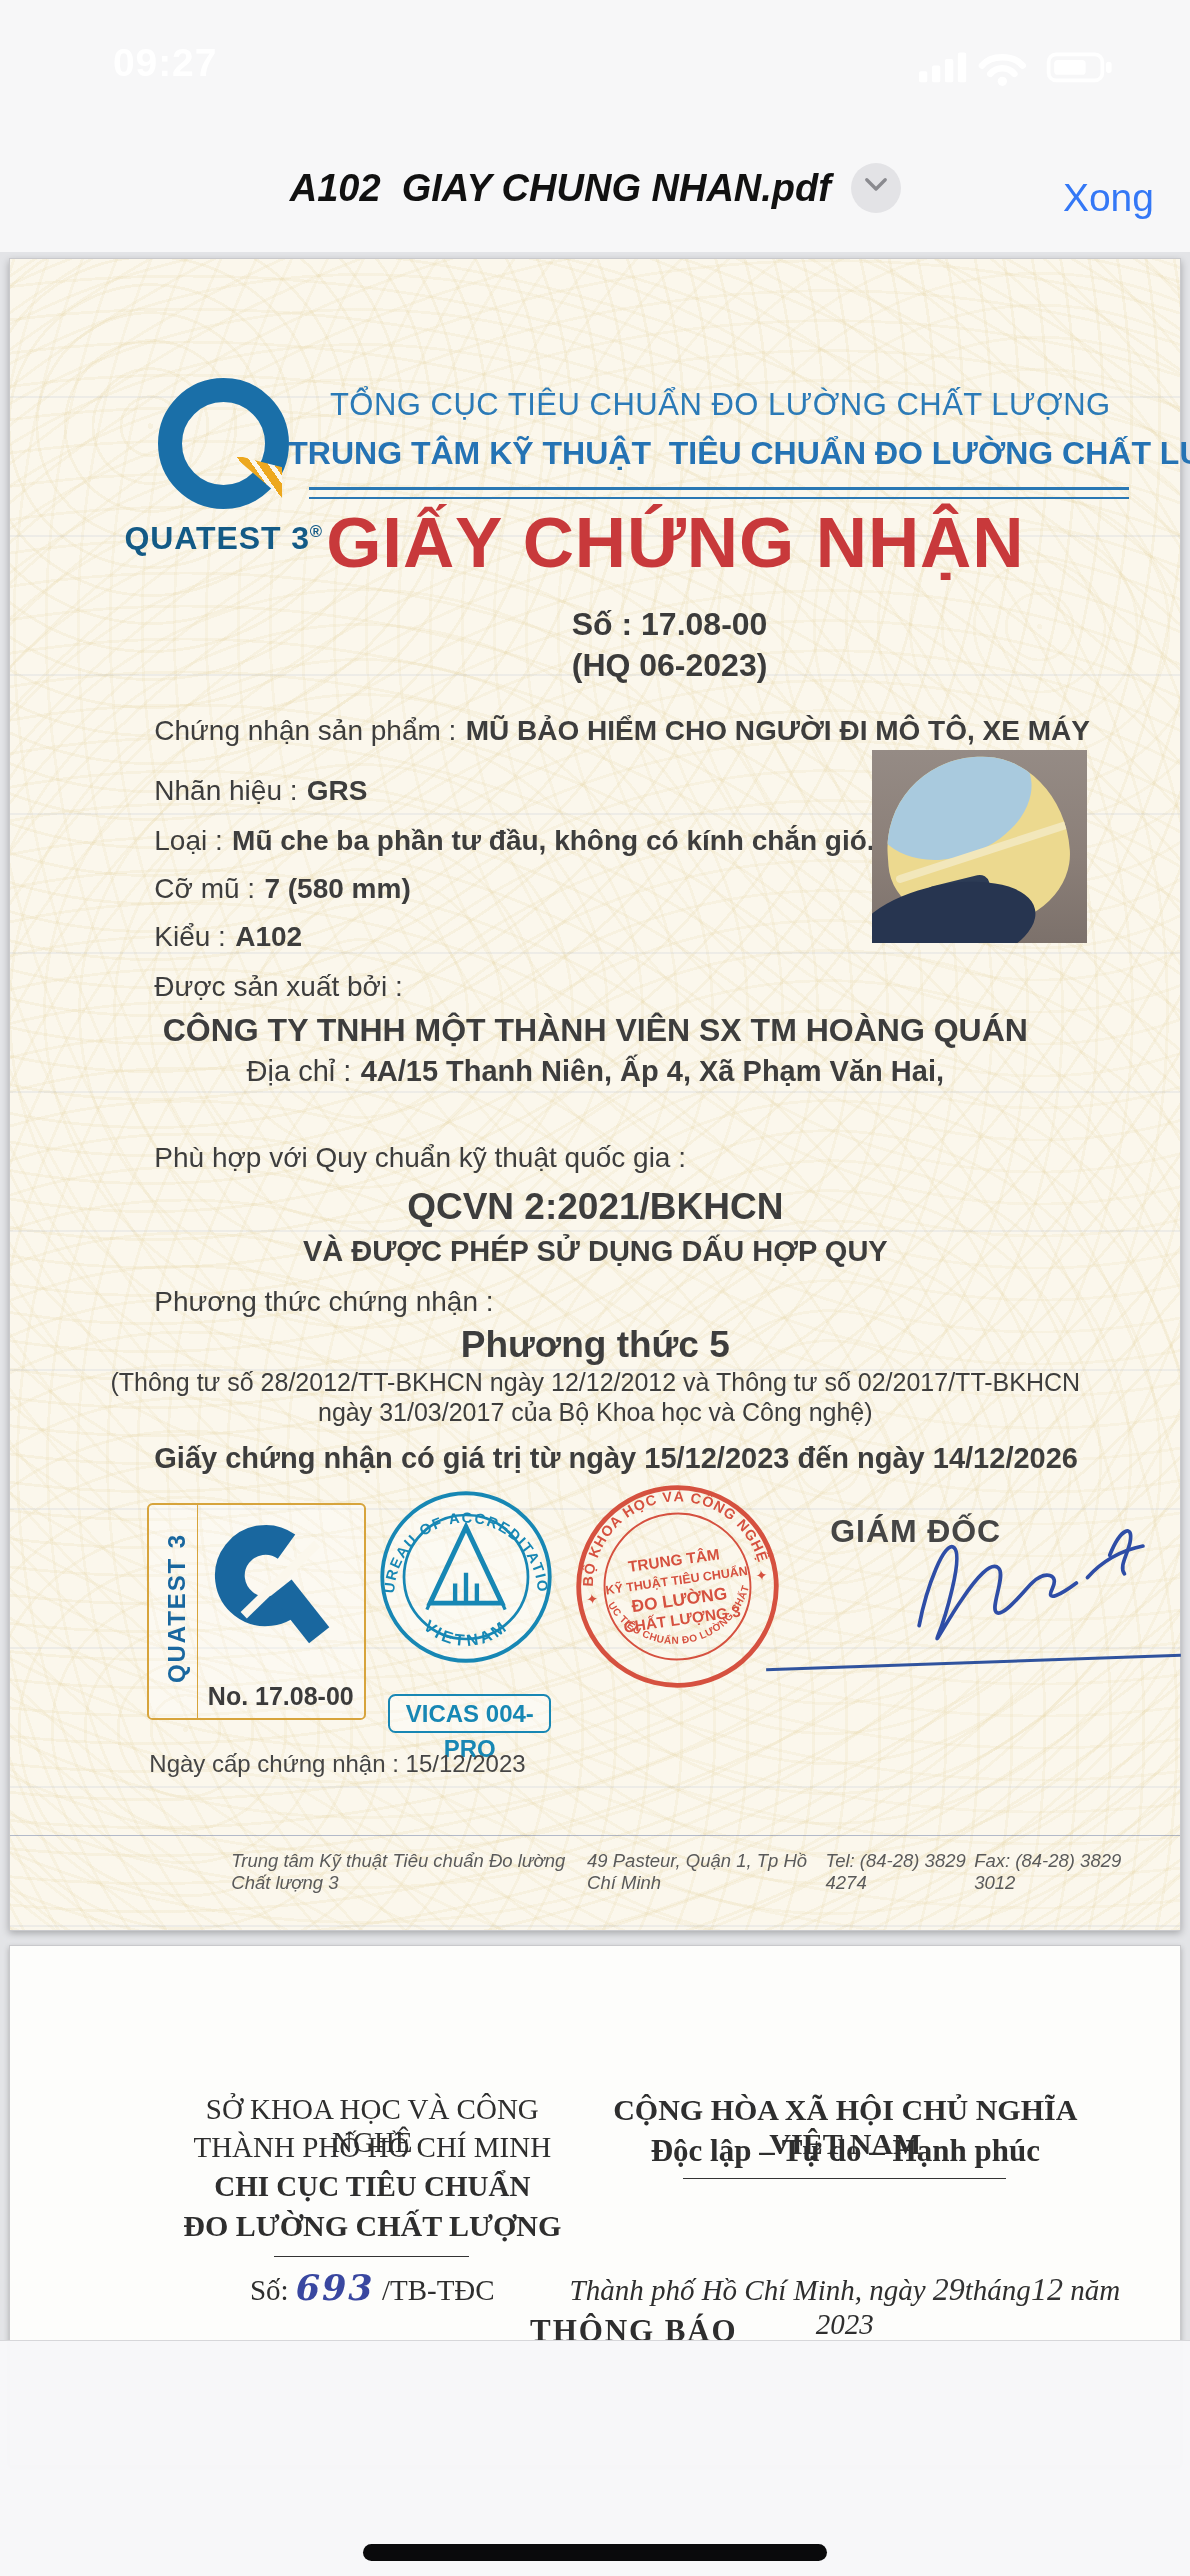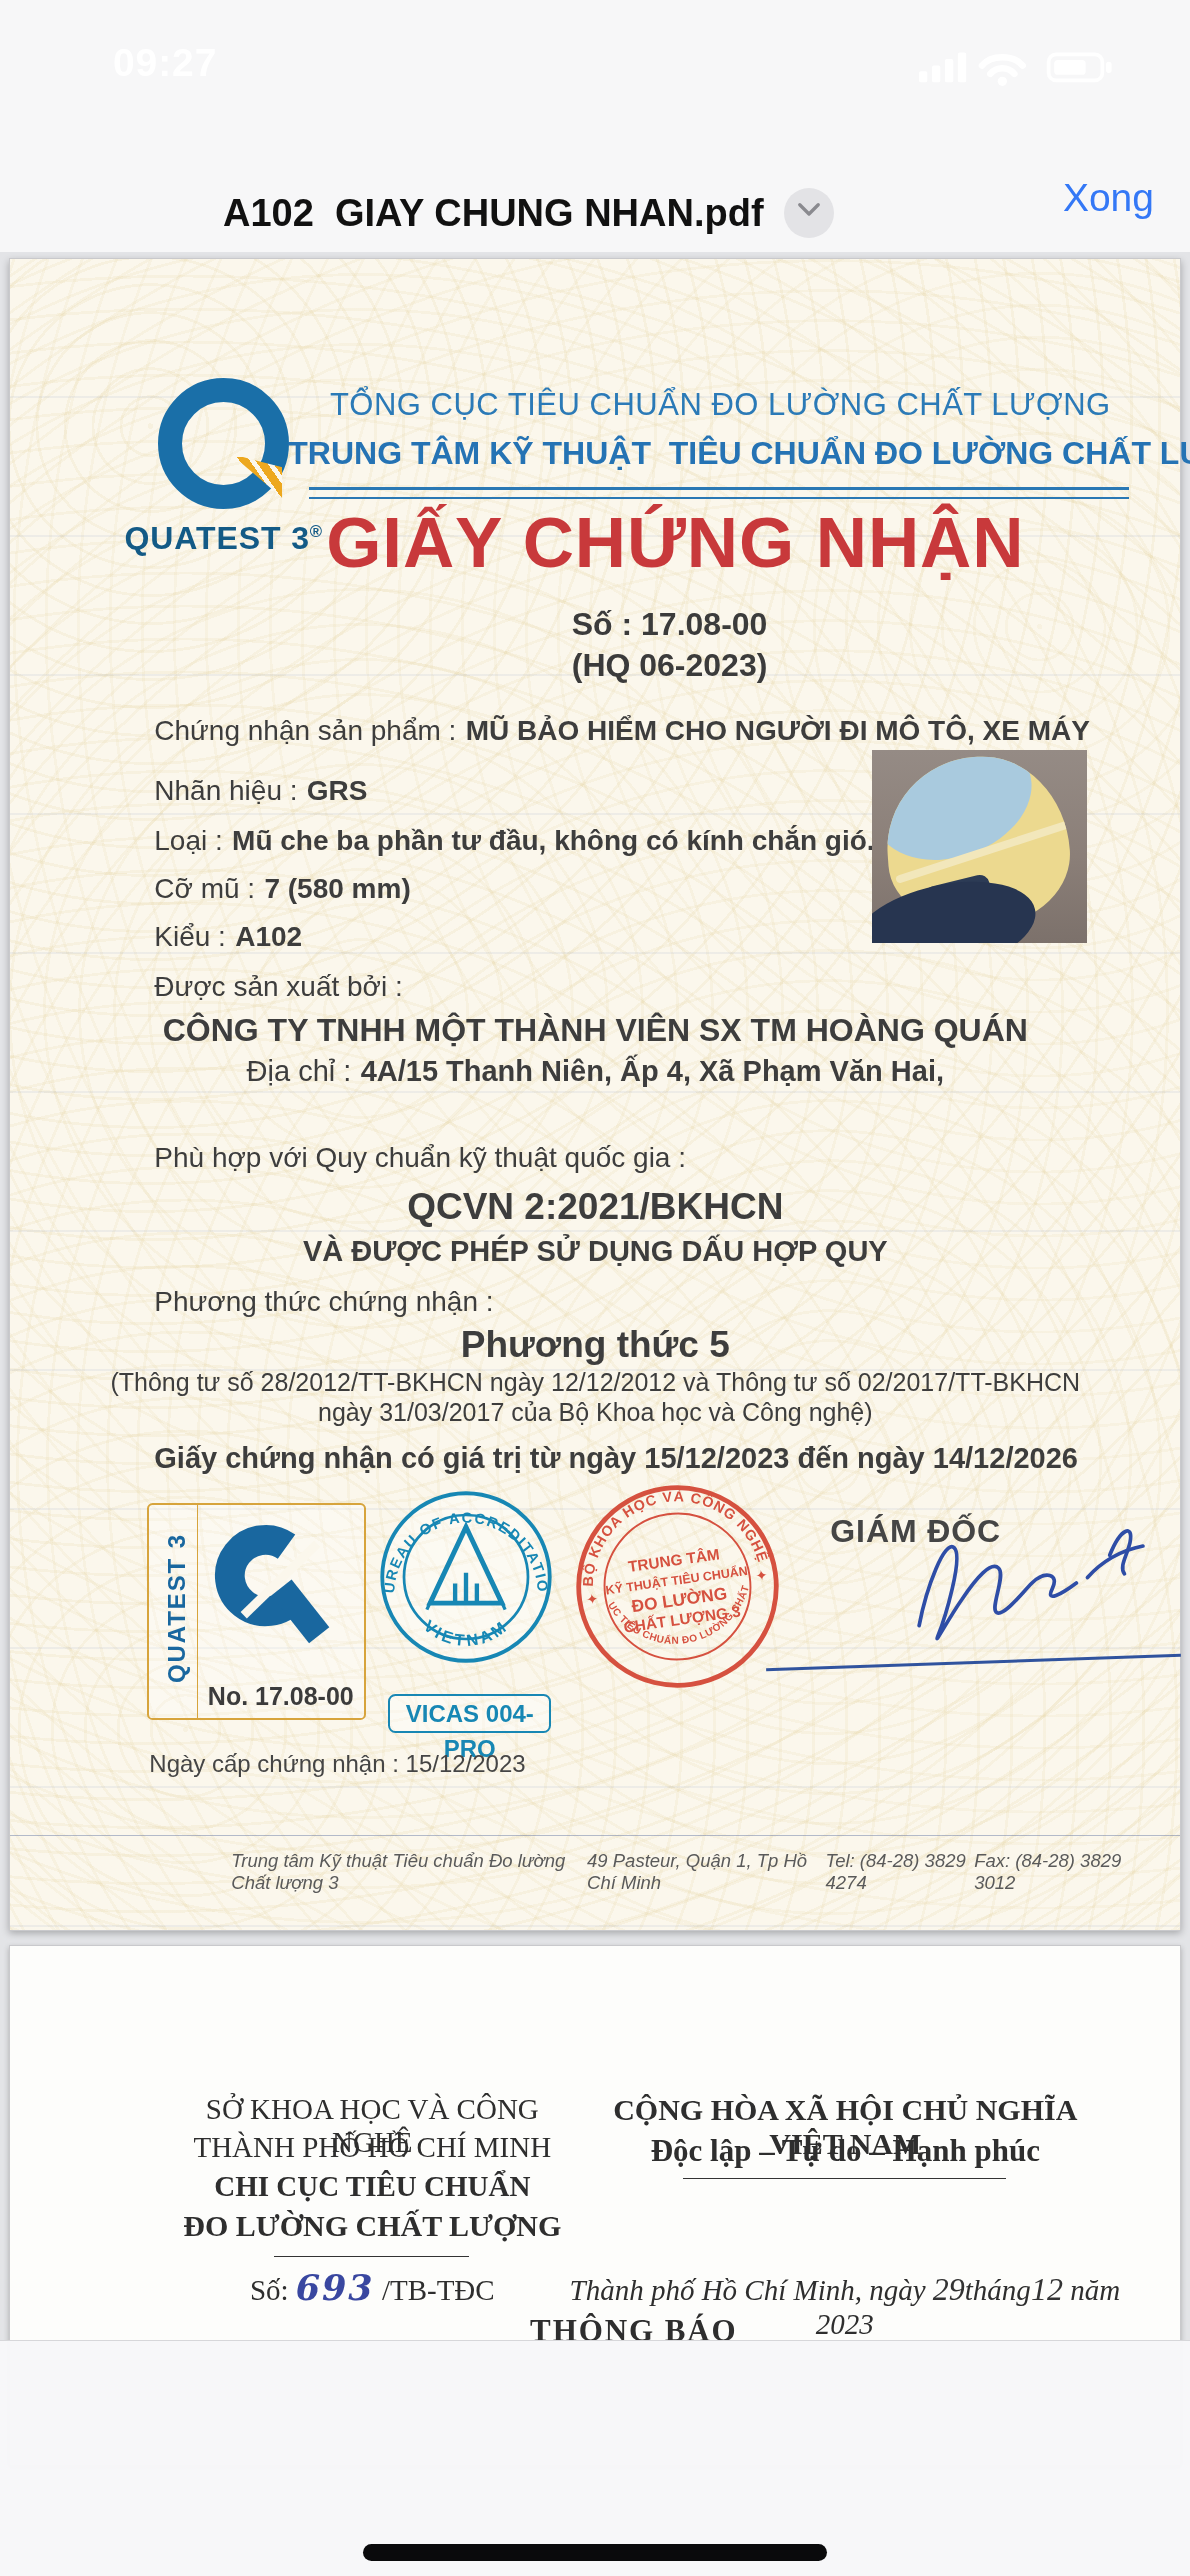--- a/index.html
+++ b/index.html
@@ -4,21 +4,21 @@
 <style>
   html,body{margin:0;padding:0;}
   body{width:1191px;height:2576px;position:relative;background:#e3e4e7;
        font-family:"Liberation Sans",sans-serif;overflow:hidden;-webkit-font-smoothing:antialiased;}
   .abs{position:absolute;}
 
   
   .top-chrome{position:absolute;top:0;left:0;right:0;height:252px;background:#f7f7f8;z-index:30;}
   .status-time{position:absolute;left:113px;top:41px;font-size:39px;font-weight:bold;color:#ffffff;letter-spacing:0.9px;}
   .status-icons{position:absolute;right:72px;top:45px;}
-  .title-group{position:absolute;left:223px;right:223px;top:188px;white-space:nowrap;cursor:default;}
+  .title-group{position:absolute;left:223px;right:223px;top:163px;text-align:center;white-space:nowrap;cursor:default;font-style:italic;}
   .doc-title{font-size:38px;font-weight:600;color:#111;white-space:pre;vertical-align:middle;}
   .chev-circle{display:inline-block;width:50px;height:50px;border-radius:50%;background:#e3e3e6;margin-left:20.4px;vertical-align:middle;text-align:center;line-height:50px;}
   .done-btn{position:absolute;right:37px;top:176px;font-size:39px;color:#3478f6;font-weight:500;background:none;border:none;padding:0;font-family:"Liberation Sans",sans-serif;}
 
   
   .page1{position:absolute;left:9.3px;top:258px;width:1170px;height:1671px;
     background-color:#fbf7ec;border:0.9px solid #c9c9cc;box-shadow:0 2.8px 7.4px rgba(0,0,0,.28);z-index:5;
     background-image:
       repeating-linear-gradient(180deg, transparent 0 137px, rgba(120,140,185,.10) 137px 139px),
       repeating-radial-gradient(circle at 12% 10%, rgba(225,206,150,.16) 0 2.8px, transparent 2.8px 28px),

